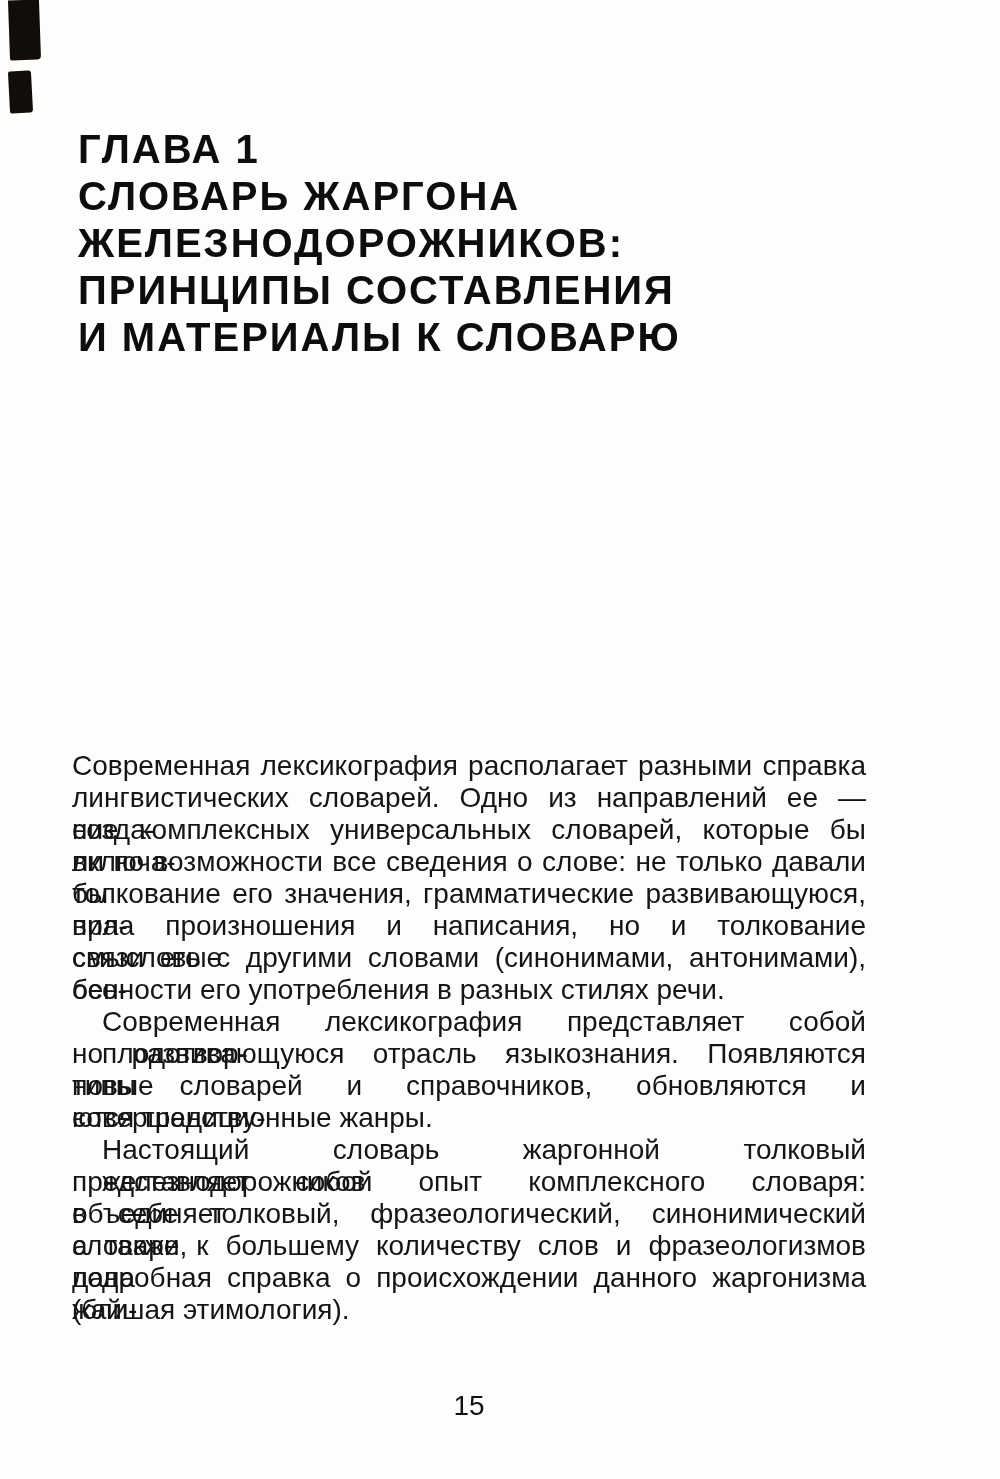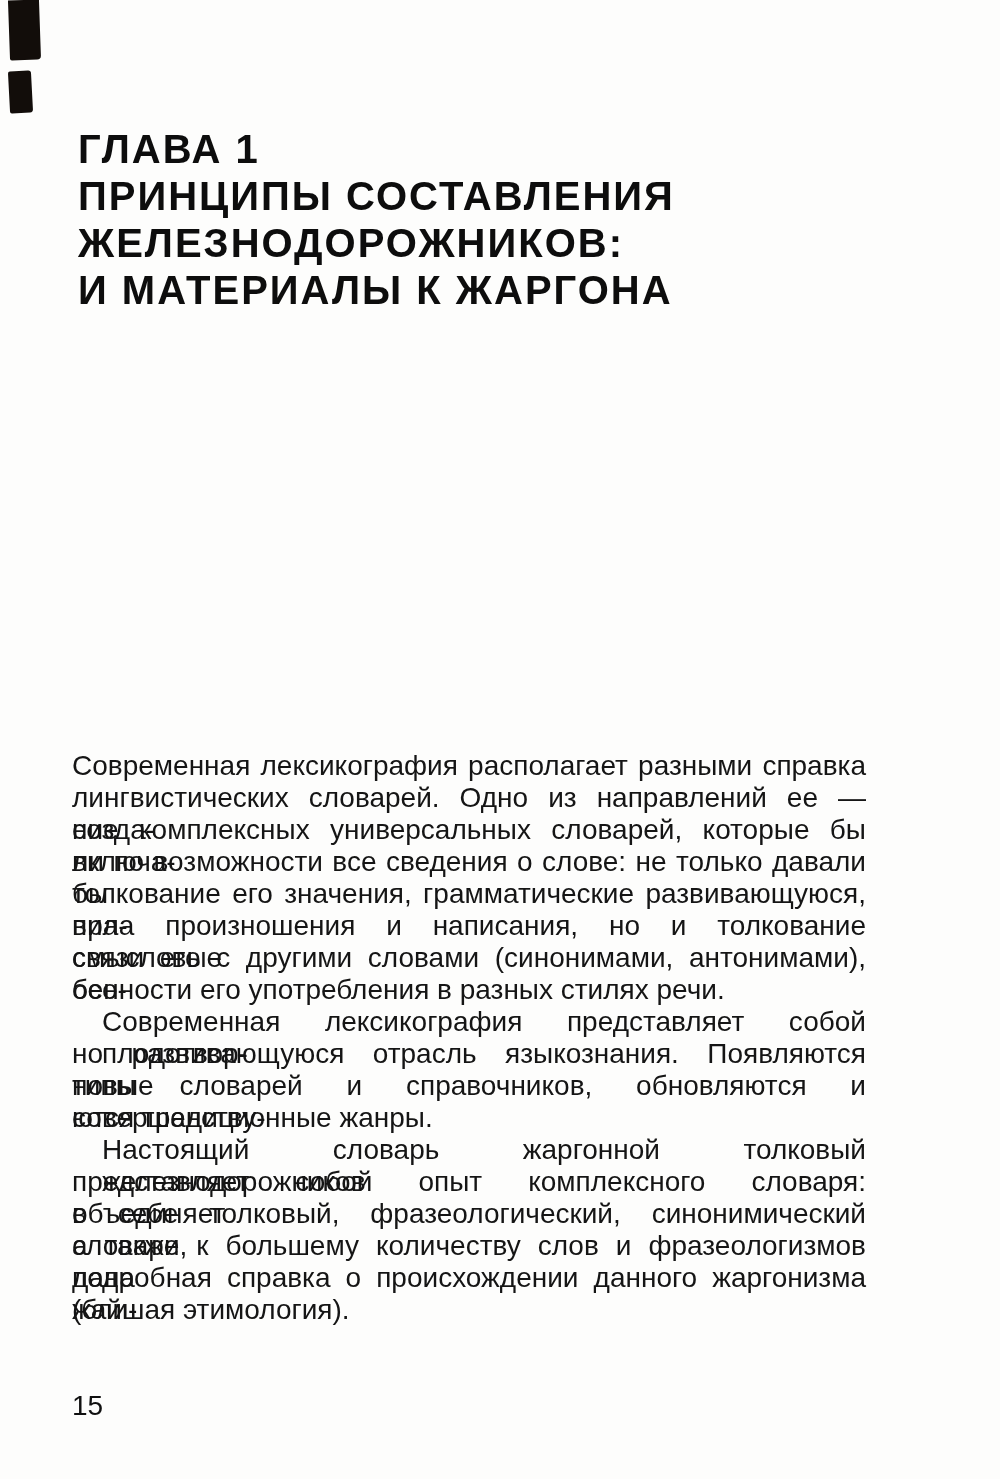--- a/index.html
+++ b/index.html
@@ -75,38 +75,39 @@
     text-align-last: left;
   }
   .line.indent {
     padding-left: 30px;
   }
   .page-number {
     position: absolute;
     left: 72px;
     top: 1390px;
     width: 794px;
-    text-align: left;
+    text-align: center;
     font-size: 28px;
     color: #101010;
   }
 </style>
 </head>
 <body>
 
 <div class="page">
 
   <div class="scan-mark scan-mark-1"></div>
   <div class="scan-mark scan-mark-2"></div>
 
   <h1 class="chapter-heading">
     <span class="h-line">ГЛАВА 1</span>
+    <span class="h-line">СЛОВАРЬ ЖАРГОНА</span>
+    <span class="h-line">ЖЕЛЕЗНОДОРОЖНИКОВ:</span>
     <span class="h-line">ПРИНЦИПЫ СОСТАВЛЕНИЯ</span>
-    <span class="h-line">ЖЕЛЕЗНОДОРОЖНИКОВ:</span>
-    <span class="h-line">И МАТЕРИАЛЫ К ЖАРГОНА</span>
+    <span class="h-line">И МАТЕРИАЛЫ К СЛОВАРЮ</span>
   </h1>
 
   <div class="body-text">
 
     <div class="para">
       <div class="line">Современная лексикография располагает разными справка</div>
       <div class="line">лингвистических словарей. Одно из направлений ее — созда-</div>
       <div class="line">ние комплексных универсальных словарей, которые бы включа-</div>
       <div class="line">ли по возможности все сведения о слове: не только давали бы</div>
       <div class="line">толкование его значения, грамматические развивающуюся, пра-</div>

